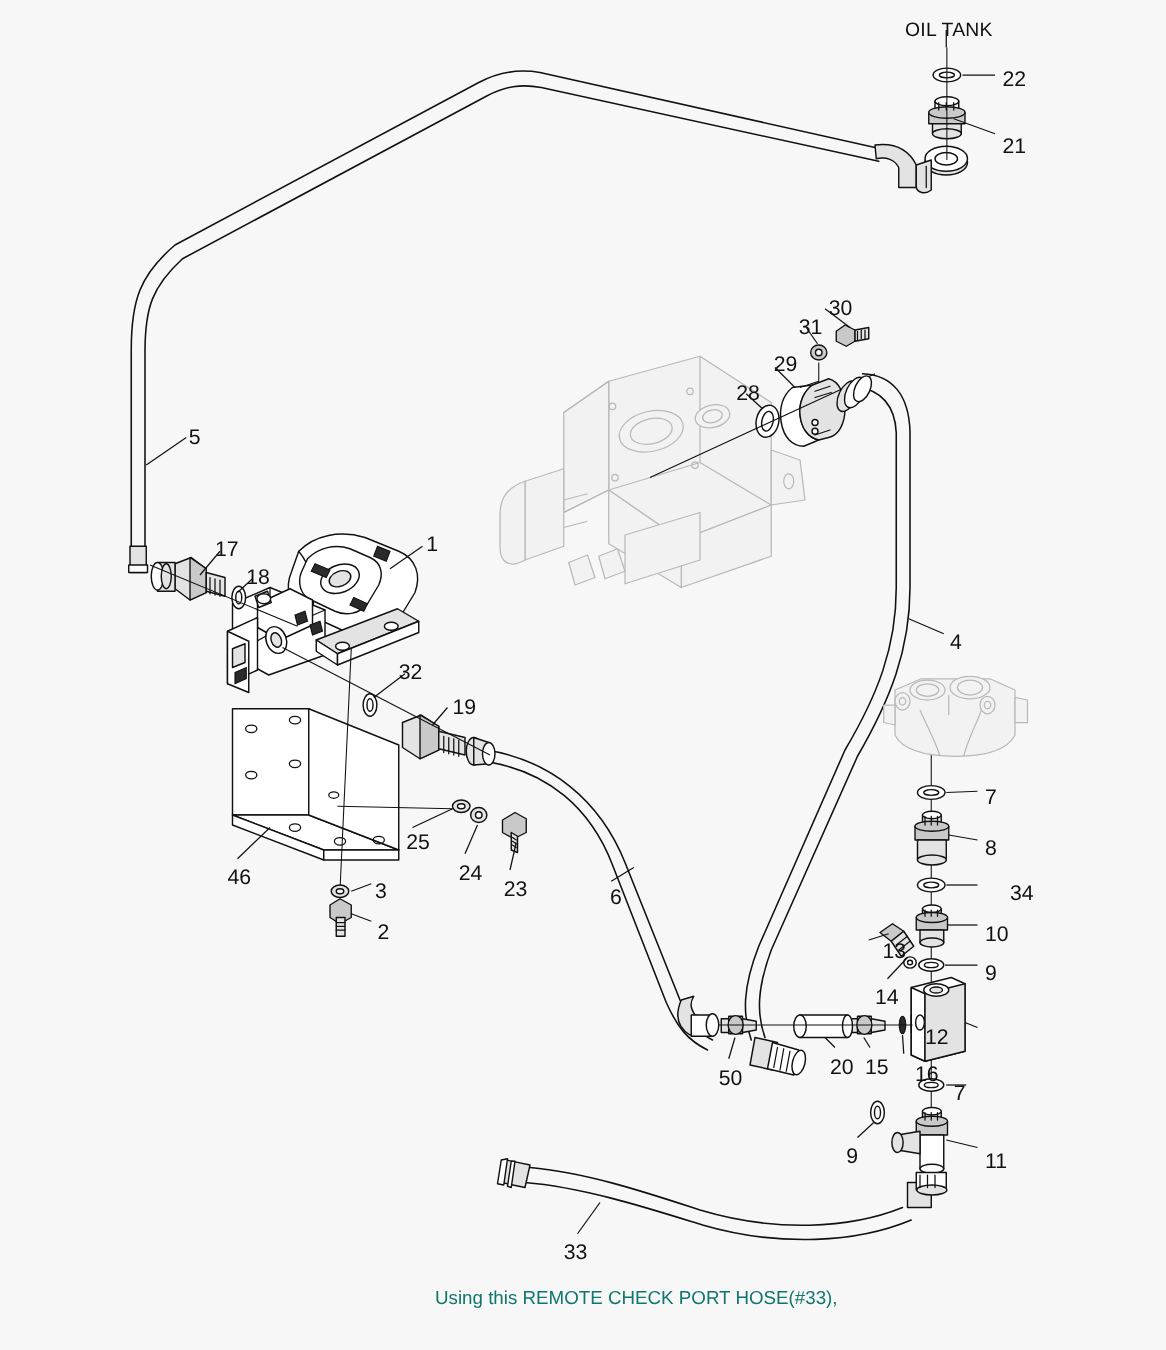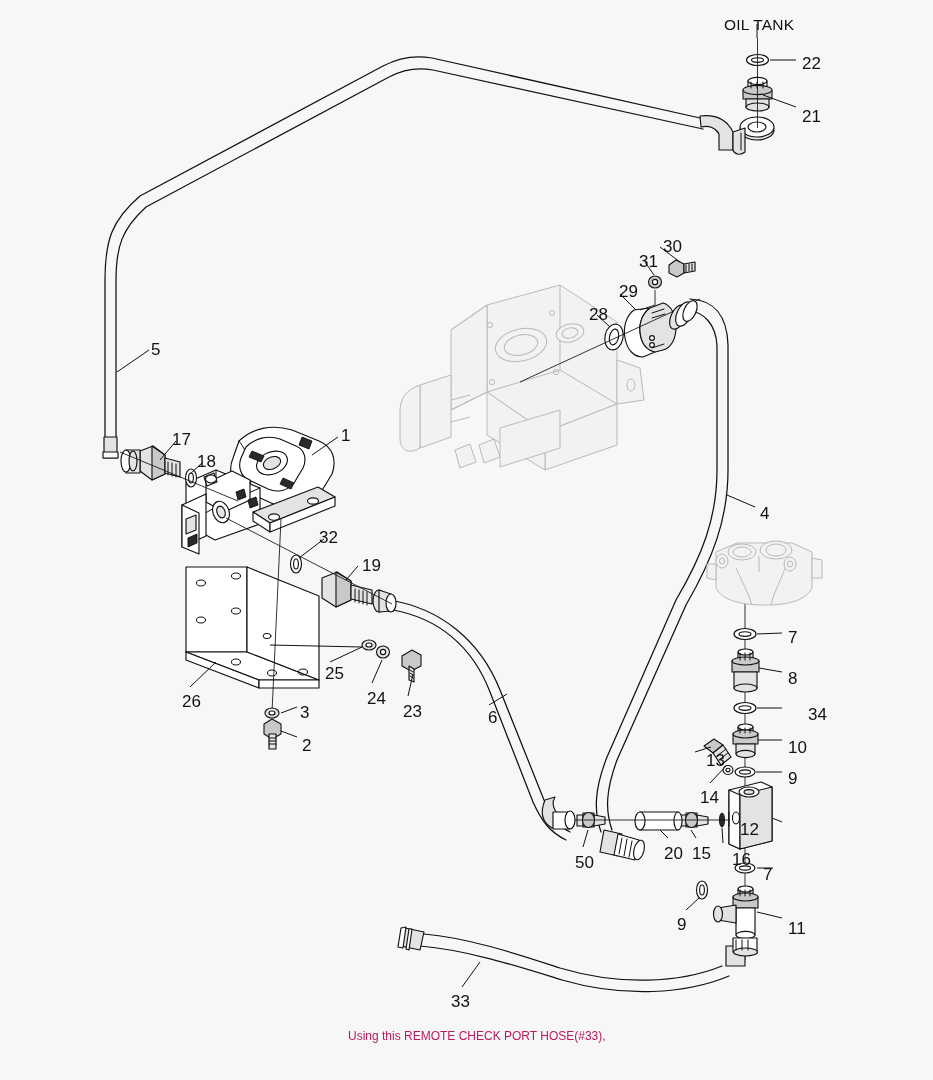--- a/index.html
+++ b/index.html
@@ -3,21 +3,21 @@
 <meta charset="utf-8">
 <style>
   html,body{margin:0;padding:0;background:#f7f7f7;}
   body{width:933px;height:1080px;overflow:hidden;
        font-family:"Liberation Sans",sans-serif;color:#111;}
   #stage{position:relative;width:933px;height:1080px;background:#f7f7f7;}
   svg#art{position:absolute;left:0;top:0;width:933px;height:1080px;}
   .lbl{position:absolute;font-family:Liberation Sans, sans-serif;
        font-size:17px;color:#111;white-space:nowrap;line-height:1;}
   .lbl.tank{font-size:15.5px;letter-spacing:.2px;}
-  .note{position:absolute;font-size:12px;line-height:1.45;color:#be185d;
+  .note{position:absolute;font-size:15px;line-height:1.45;color:#0f766e;
         white-space:nowrap;}
   
   .ln{fill:none;stroke:#111;stroke-width:1.25;stroke-linecap:round;stroke-linejoin:round;}
   .ln-thin{fill:none;stroke:#111;stroke-width:1;stroke-linecap:round;stroke-linejoin:round;}
   .leader{fill:none;stroke:#111;stroke-width:1;}
   .axis{fill:none;stroke:#111;stroke-width:.85;}
   .ghost{fill:none;stroke:#b9b9b9;stroke-width:1;stroke-linejoin:round;}
   .ghostf{fill:#f2f2f2;stroke:#b9b9b9;stroke-width:1;stroke-linejoin:round;}
   .pf{fill:#ffffff;stroke:#111;stroke-width:1.15;stroke-linejoin:round;}
   .pfg{fill:#e3e3e3;stroke:#111;stroke-width:1.15;stroke-linejoin:round;}
@@ -455,21 +455,21 @@
 <div class="lbl" style="left:719px;top:851px;margin-left:13px;">16</div>
 <div class="lbl" style="left:172px;top:431px;">17</div>
 <div class="lbl" style="left:197px;top:453px;">18</div>
 <div class="lbl" style="left:362px;top:557px;">19</div>
 <div class="lbl" style="left:664px;top:845px;">20</div>
 <div class="lbl" style="left:802px;top:108px;">21</div>
 <div class="lbl" style="left:802px;top:55px;">22</div>
 <div class="lbl" style="left:403px;top:703px;">23</div>
 <div class="lbl" style="left:367px;top:690px;">24</div>
 <div class="lbl" style="left:325px;top:665px;">25</div>
-<div class="lbl" style="left:182px;top:693px;">26</div>
+<div class="lbl" style="left:182px;top:693px;">46</div>
 <div class="lbl" style="left:575px;top:854px;">50</div>
 <div class="lbl" style="left:589px;top:306px;">28</div>
 <div class="lbl" style="left:619px;top:283px;">29</div>
 <div class="lbl" style="left:663px;top:238px;text-align:center;">30</div>
 <div class="lbl" style="left:639px;top:253px;text-align:right;">31</div>
 <div class="lbl" style="left:319px;top:529px;">32</div>
 <div class="lbl" style="left:451px;top:993px;">33</div>
 <div class="lbl" style="left:808px;top:706px;">34</div>
 <div class="lbl" style="left:763px;top:866px;">7</div>
 <div class="lbl" style="left:677px;top:916px;">9</div>

